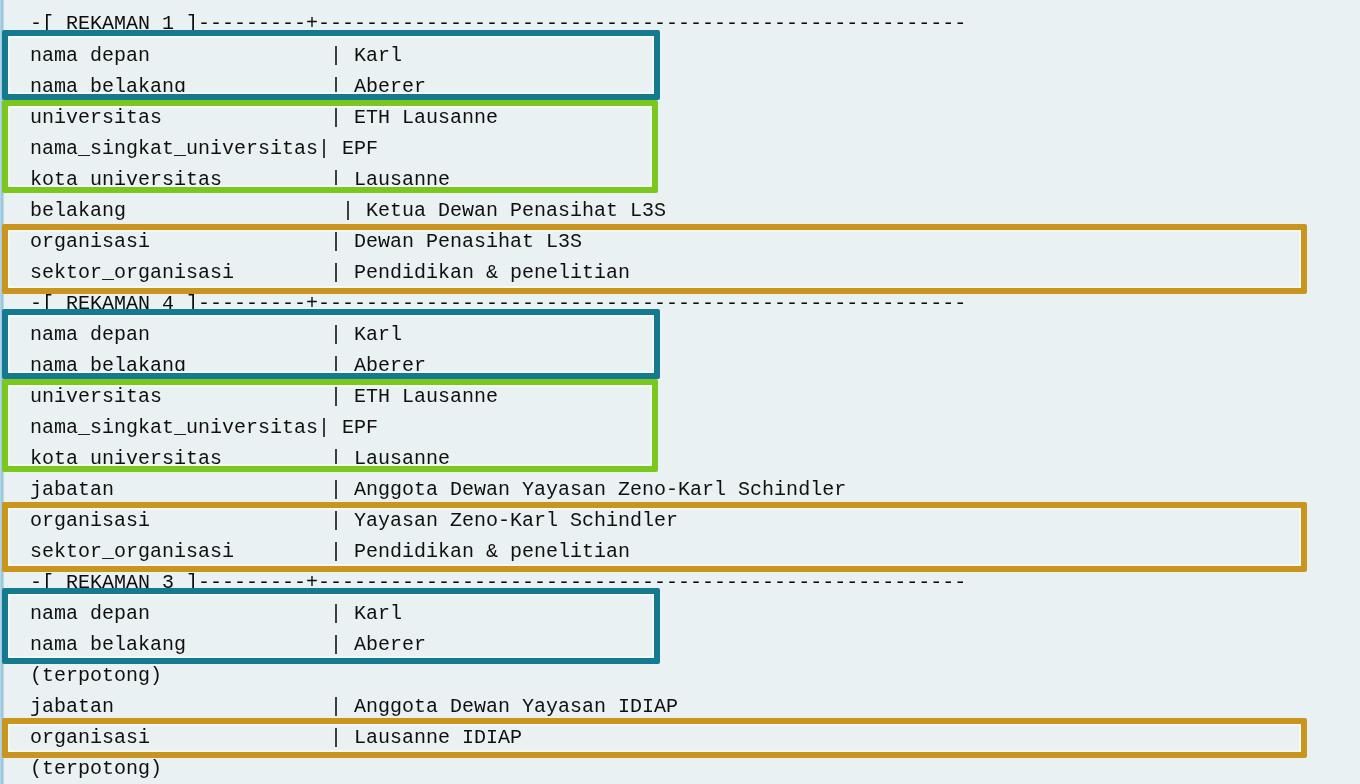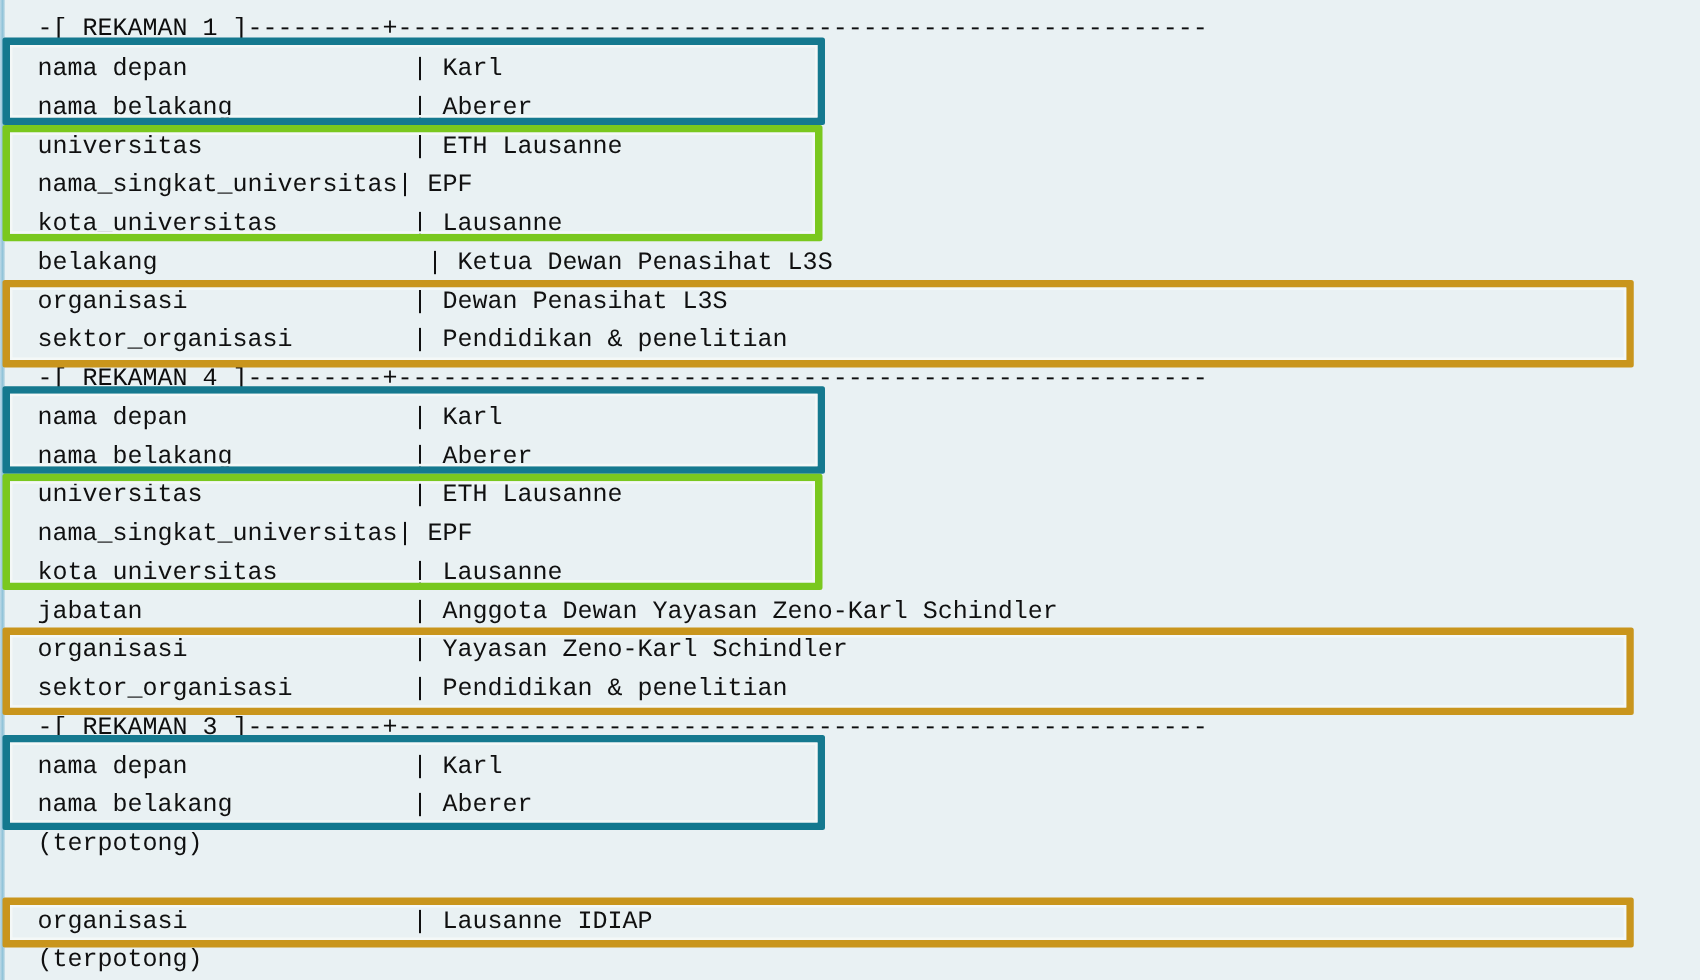--- a/index.html
+++ b/index.html
@@ -78,20 +78,21 @@
   <div class="term-line field-line" style="top:412px;">nama_singkat_universitas| EPF</div>
   <div class="term-line field-line" style="top:443px;">kota_universitas         | Lausanne</div>
   <div class="term-line field-line" style="top:505px;">organisasi               | Yayasan Zeno-Karl Schindler</div>
   <div class="term-line field-line" style="top:474px;">jabatan                  | Anggota Dewan Yayasan Zeno-Karl Schindler</div>
   <div class="term-line field-line" style="top:536px;">sektor_organisasi        | Pendidikan &amp; penelitian</div>
 
   <div class="term-line sep-line" style="top:567px;">-[ REKAMAN 3 ]---------+------------------------------------------------------</div>
   <div class="term-line field-line" style="top:598px;">nama depan               | Karl</div>
   <div class="term-line field-line" style="top:629px;">nama belakang            | Aberer</div>
   <div class="term-line field-line" style="top:660px;">(terpotong)</div>
+  <div class="term-line field-line" style="top:691px;">jabatan                  | Anggota Dewan Yayasan IDIAP</div>
   <div class="term-line field-line" style="top:722px;">organisasi               | Lausanne IDIAP</div>
   <div class="term-line field-line" style="top:753px;">(terpotong)</div>
 
   <div class="hl hl-teal" style="left:2px;  top:30px;  width:658px;  height:70px;">
       <div class="hl-inner"></div>
     </div>
   <div class="hl hl-green" style="left:2px;  top:100px; width:656px;  height:93px;">
       <div class="hl-inner"></div>
     </div>
   <div class="hl hl-orange" style="left:2px;  top:224px; width:1305px; height:70px;">

